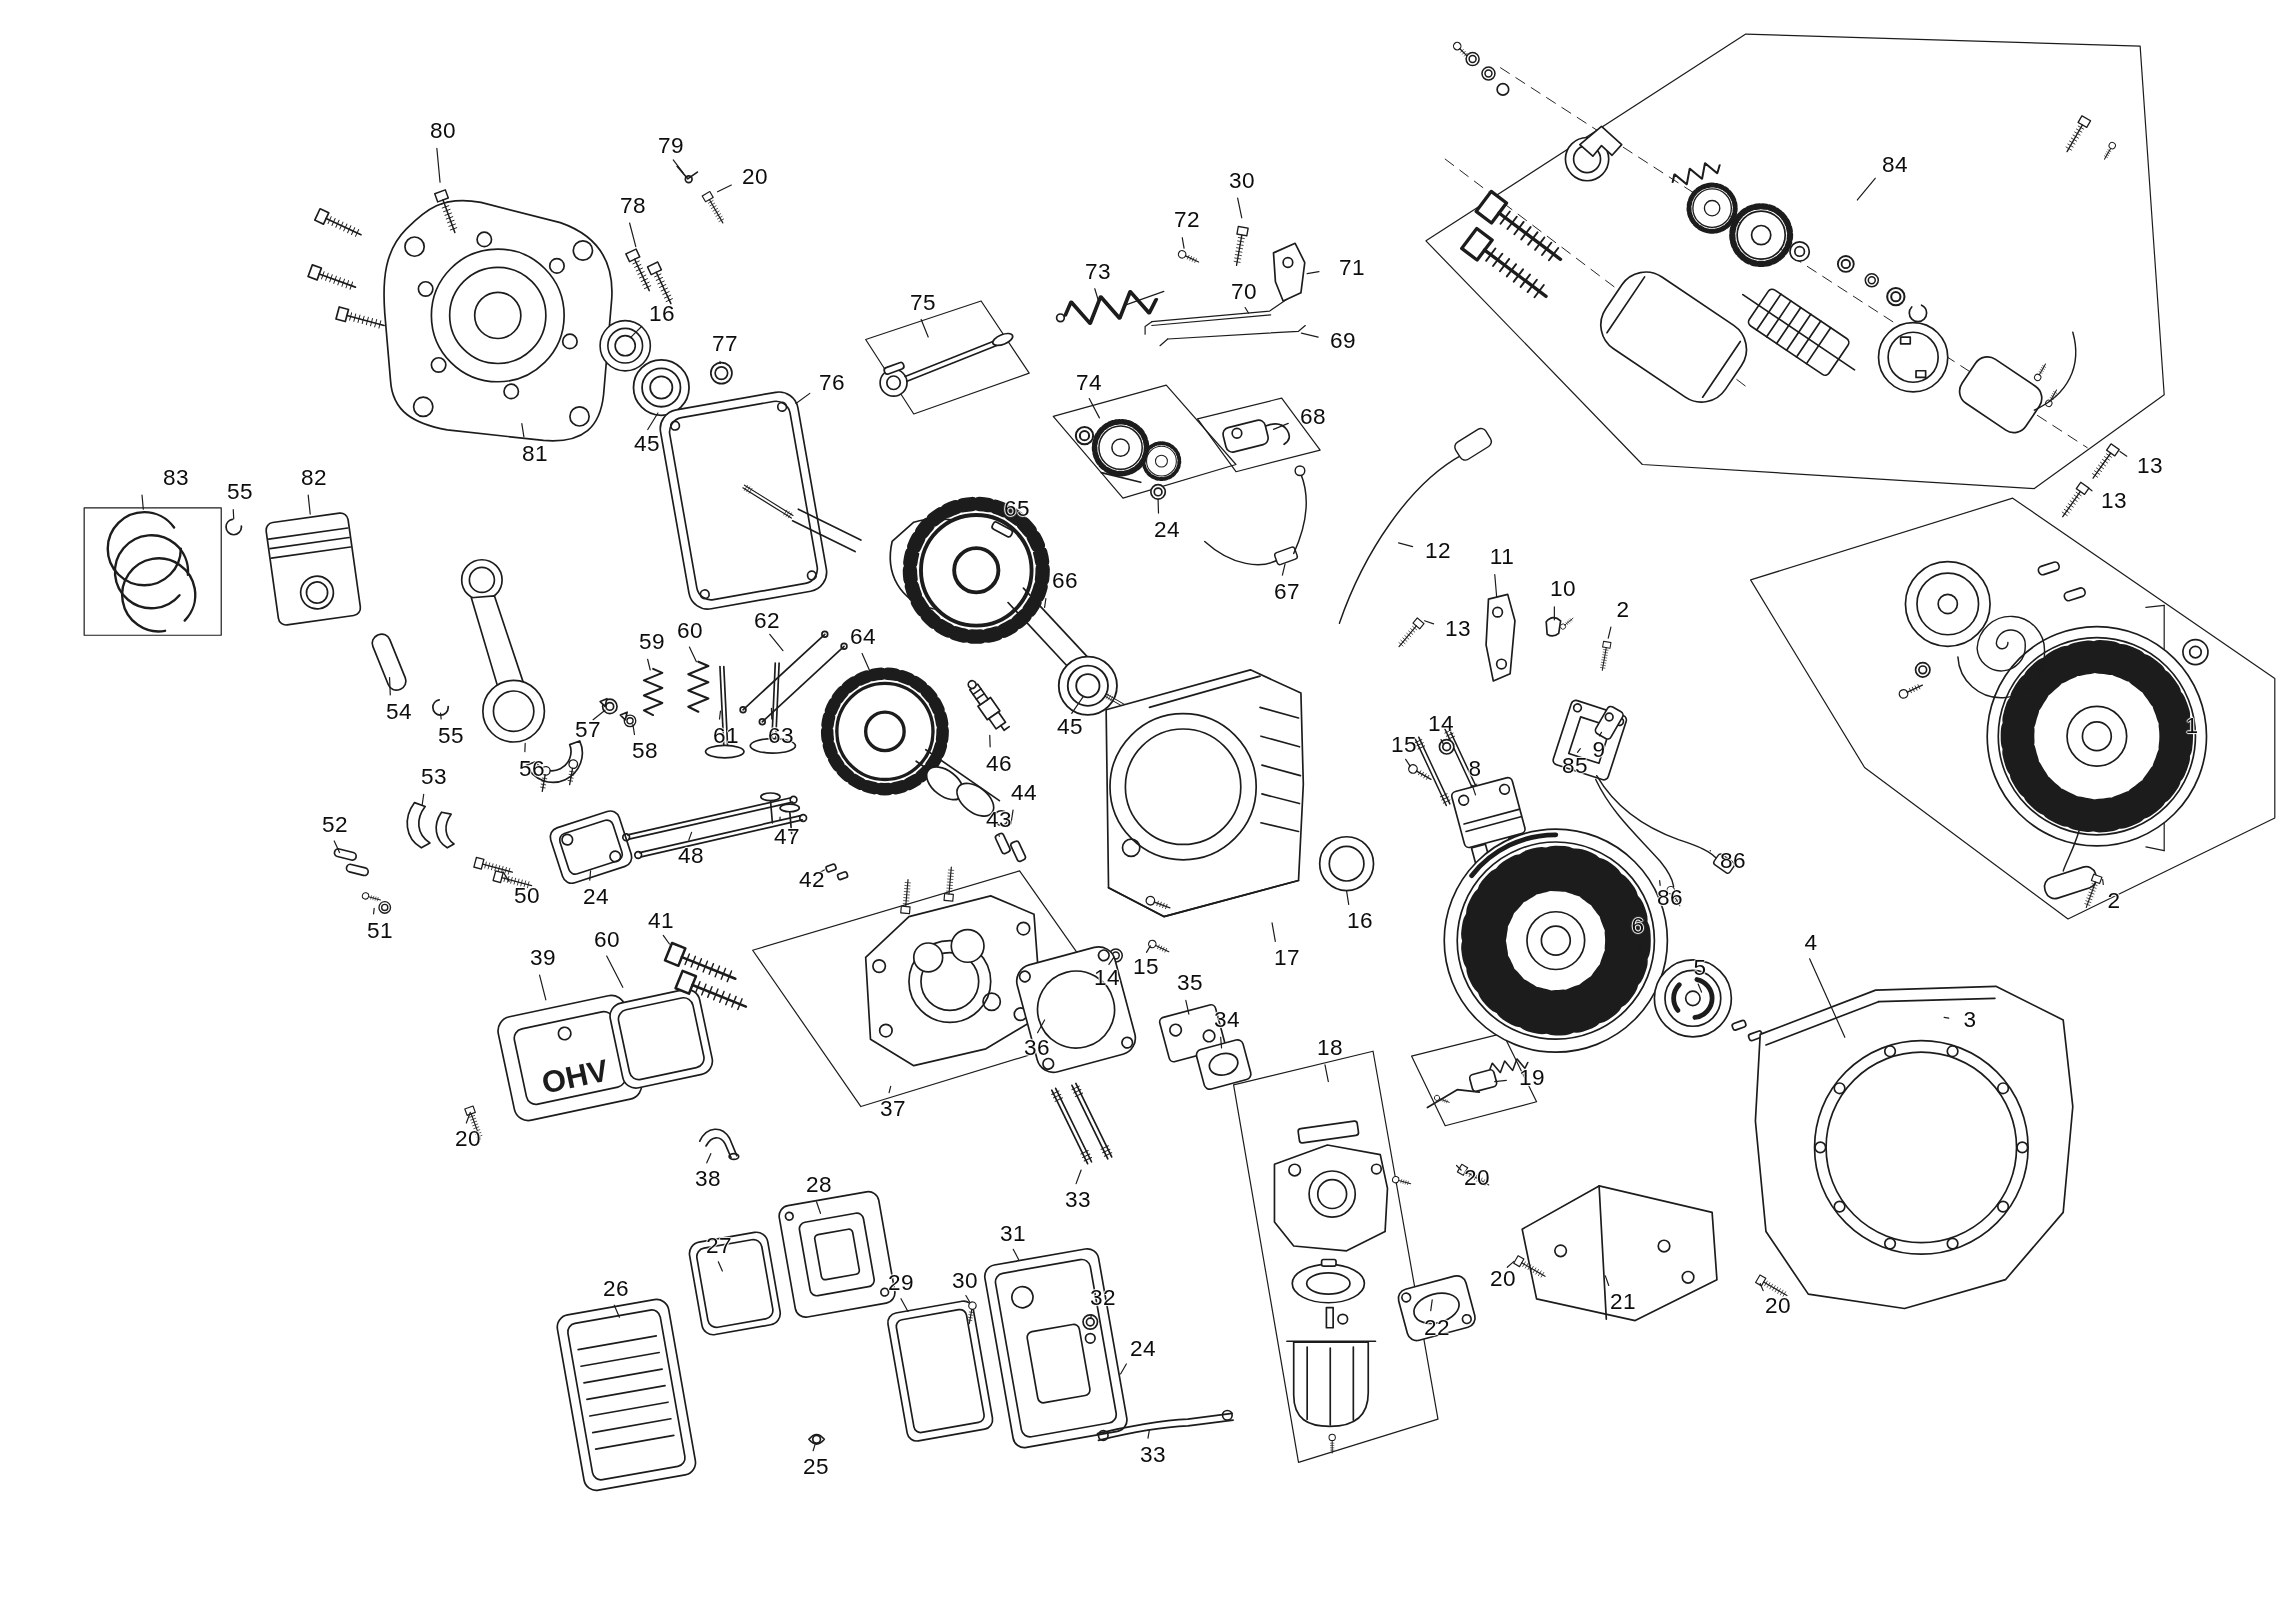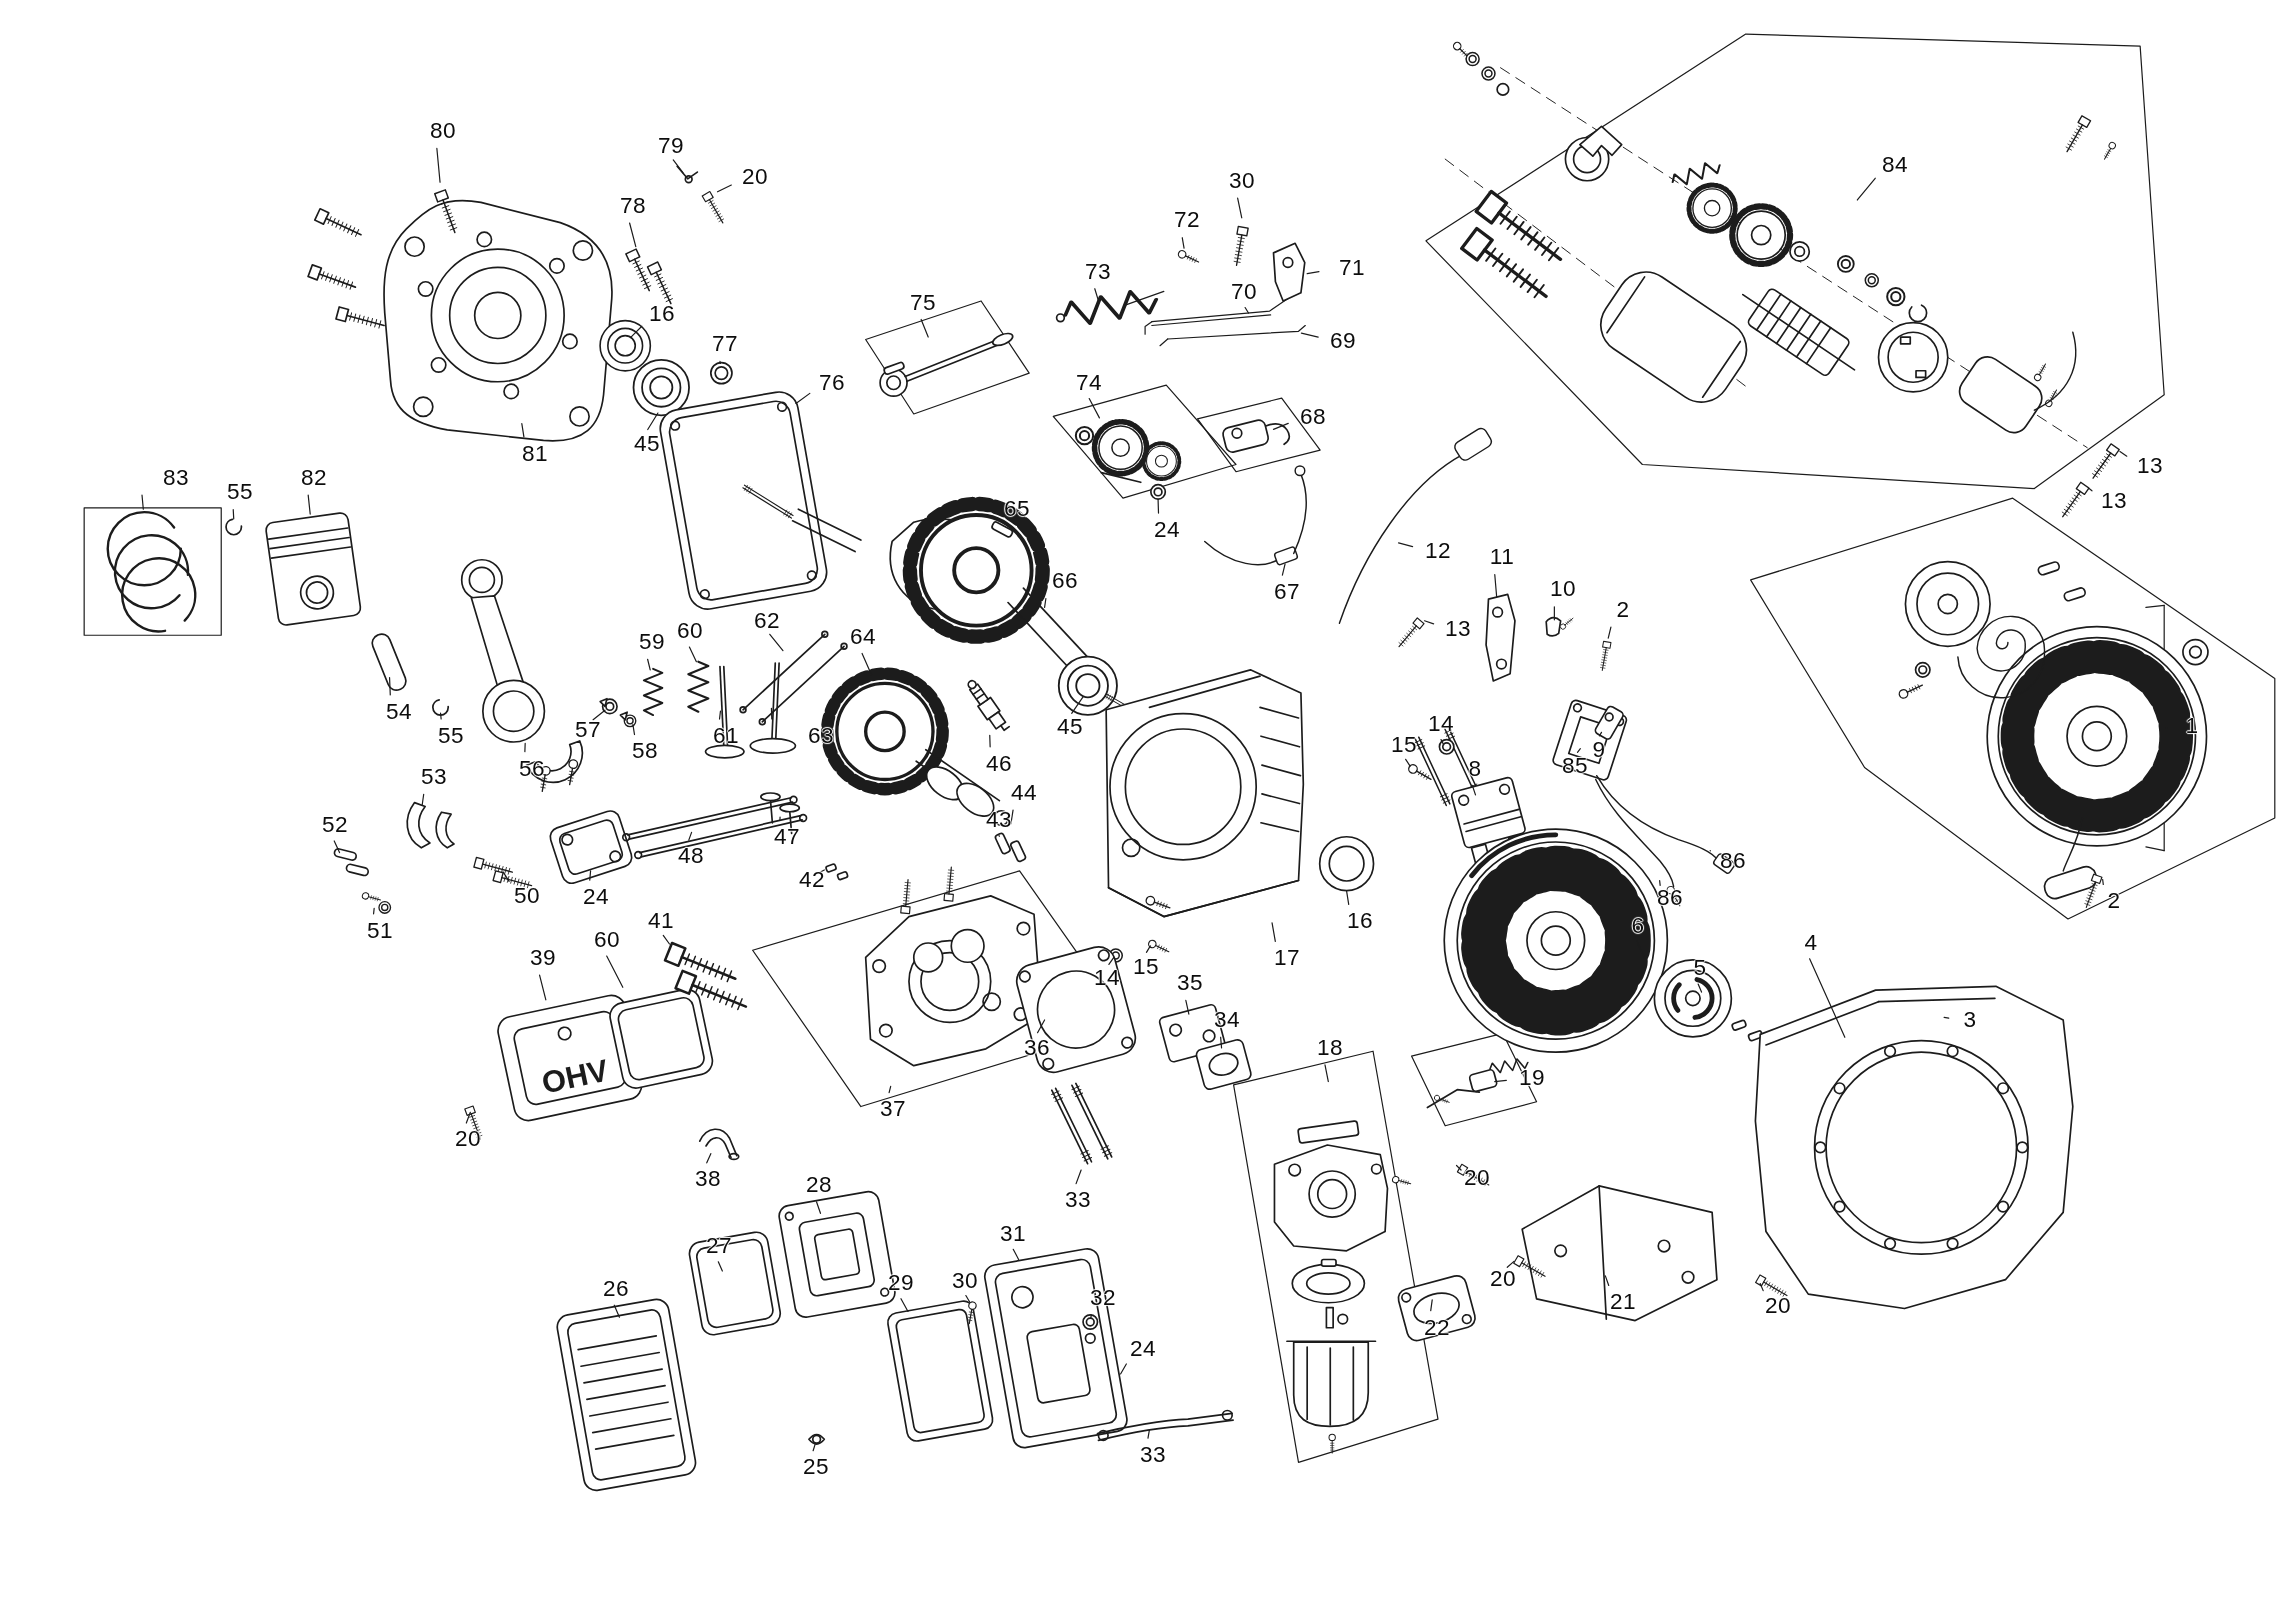--- a/index.html
+++ b/index.html
@@ -782,21 +782,21 @@
       <span class="part-label" style="left: 524px; top: 769px;">56</span>
       <span class="part-label" style="left: 644px; top: 642px;">59</span>
       <span class="part-label" style="left: 682px; top: 631px;">60</span>
       <span class="part-label" style="left: 759px; top: 621px;">62</span>
       <span class="part-label" style="left: 855px; top: 637px;">64</span>
       <span class="part-label" style="left: 1009px; top: 509px;">65</span>
       <span class="part-label" style="left: 1049px; top: 581px; padding-left: 16px;">66</span>
       <span class="part-label" style="left: 580px; top: 730px;">57</span>
       <span class="part-label" style="left: 637px; top: 751px;">58</span>
       <span class="part-label" style="left: 718px; top: 736px;">61</span>
-      <span class="part-label" style="left: 773px; top: 736px; margin-left: 40px;">63</span>
+      <span class="part-label" style="left: 773px; top: 736px;">63</span>
       <span class="part-label" style="left: 991px; top: 764px;">46</span>
       <span class="part-label" style="left: 1062px; top: 727px;">45</span>
       <span class="part-label" style="left: 426px; top: 777px;">53</span>
       <span class="part-label" style="left: 327px; top: 825px;">52</span>
       <span class="part-label" style="left: 519px; top: 896px;">50</span>
       <span class="part-label" style="left: 372px; top: 931px;">51</span>
       <span class="part-label" style="left: 588px; top: 897px;">24</span>
       <span class="part-label" style="left: 683px; top: 856px;">48</span>
       <span class="part-label" style="left: 779px; top: 837px;">47</span>
       <span class="part-label" style="left: 1016px; top: 793px;">44</span>

